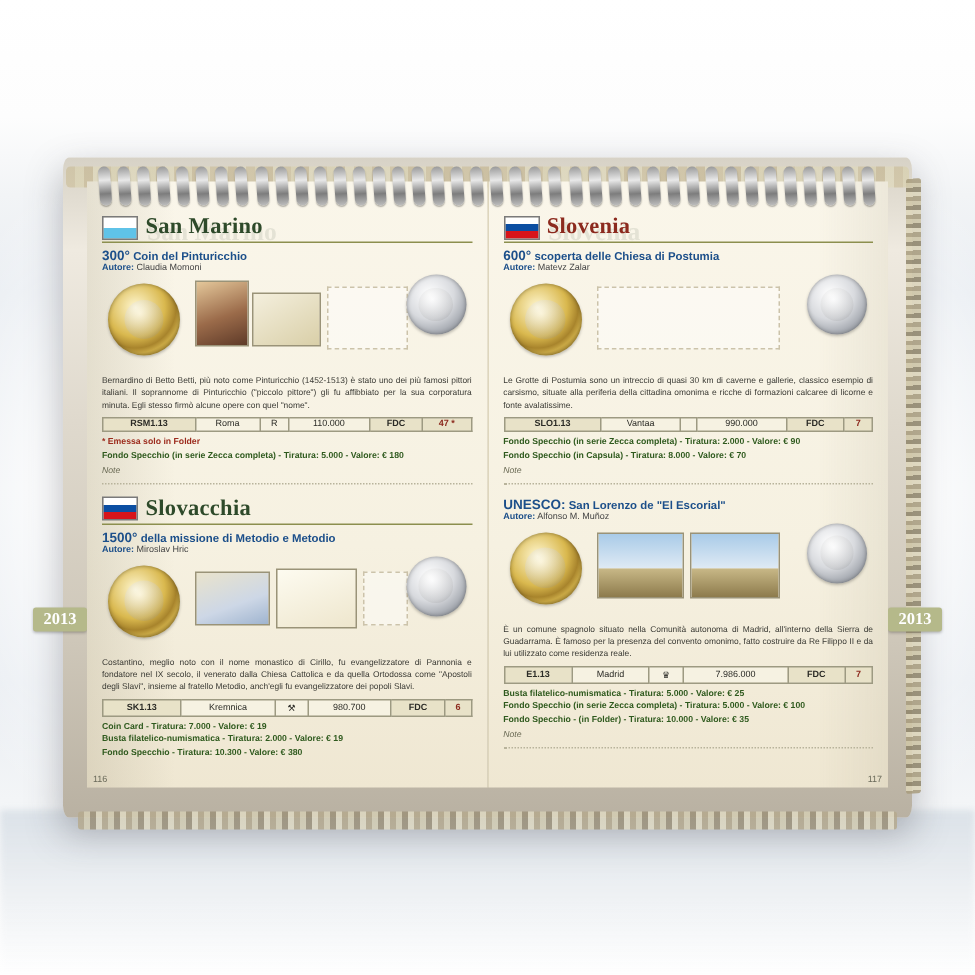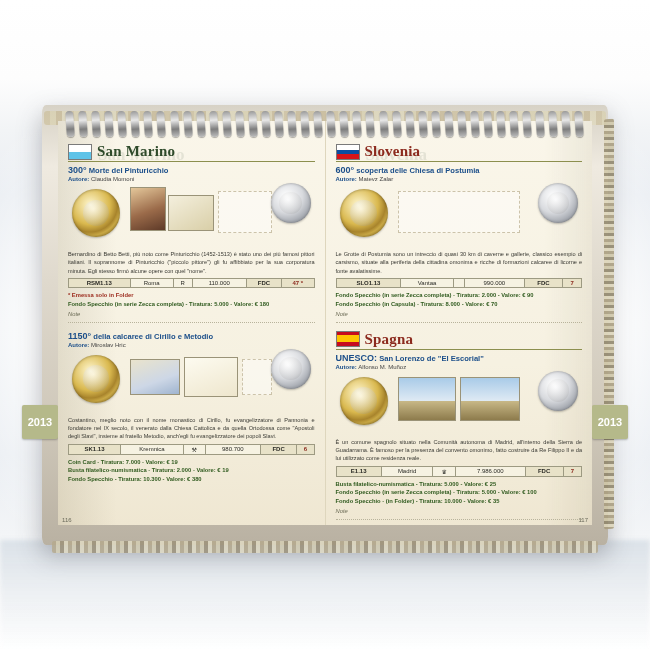--- a/index.html
+++ b/index.html
@@ -52,23 +52,23 @@
       linear-gradient(180deg,#faf6ea,#f6f1e1 60%,#efe7d2);}
 
   
   .spiral{position:absolute;left:16px;top:6px;width:534px;height:20px;z-index:8;
     display:flex;justify-content:space-between;align-items:flex-start;padding:0 8px;box-sizing:border-box;}
   .coil{width:8px;height:26px;border-radius:4px;
     background:linear-gradient(180deg,#9a9a9a,#e8e8e8 35%,#7d7d7d 70%,#bdbdbd);
     box-shadow:0 1px 1px rgba(0,0,0,.3);transform:rotate(-4deg);}
 
   
-  .yeartab{position:absolute;width:36px;height:34px;background:#b5b98a;color:#fff;
+  .yeartab{position:absolute;width:36px;height:16px;background:#b5b98a;color:#fff;
     font-size:11px;font-weight:bold;display:flex;align-items:center;justify-content:center;
-    border-radius:2px;box-shadow:0 1px 2px rgba(0,0,0,.25);}
+    border-radius:2px;box-shadow:0 1px 2px rgba(0,0,0,.25);font-family:Liberation Serif, serif;}
   .yeartab.left{left:-20px;top:300px;}
   .yeartab.right{right:-20px;top:300px;}
 
   
   .pad{position:absolute;left:10px;right:10px;top:22px;bottom:16px;}
   .entry{margin-bottom:6px;}
   .hdr{display:flex;align-items:center;gap:5px;border-bottom:1.6px solid #8c8f4e;padding-bottom:1px;}
   .flag{width:22px;height:14px;border:1px solid #7a7a7a;flex:0 0 auto;position:relative;overflow:hidden;}
   .flag.sm{background:linear-gradient(180deg,#ffffff 50%,#5fc3e8 50%);}
   .flag.sk{background:linear-gradient(180deg,#ffffff 33%,#0b4ea2 33% 66%,#d7141a 66%);}
@@ -150,21 +150,21 @@
         <div class="watermark">San Marino</div>
         <div class="pad">
 
           <div class="entry">
             <div class="hdr">
               <div class="flag sm"></div>
               <div class="country">San Marino</div>
             </div>
             <div class="subtitle">
               <span class="big">300°</span>
-              <span>Morte del Pinturicchio</span>
+              <span>Coin del Pinturicchio</span>
             </div>
             <div class="author">
               <b>Autore:</b>
               <span>Claudia Momoni</span>
             </div>
 
             <div class="media">
               <div class="coin bi" style="left:4px;top:4px;width:48px;height:48px;">
                   <div class="inner"></div>
                 </div>
@@ -192,23 +192,27 @@
               </table>
 
             <div class="lines">
               <div class="line"><span class="red">* Emessa solo in Folder</span></div>
               <div class="line"><b>Fondo Specchio (in serie Zecca completa) - Tiratura: 5.000 - Valore: € 180</b></div>
             </div>
             <div class="note">Note</div>
           </div>
 
           <div class="entry" style="margin-top:8px;">
+            <div class="hdr">
+              <div class="flag sk"></div>
+              <div class="country">Slovacchia</div>
+            </div>
             <div class="subtitle">
-              <span class="big">1150°</span>
-              <span>della calcaree di Cirillo e Metodio</span>
+              <span class="big">1500°</span>
+              <span>della missione di Metodio e Metodio</span>
             </div>
             <div class="author">
               <b>Autore:</b>
               <span>Miroslav Hric</span>
             </div>
 
             <div class="media">
               <div class="coin bi" style="left:4px;top:4px;width:48px;height:48px;">
                   <div class="inner"></div>
                 </div>
@@ -290,24 +294,20 @@
               </table>
 
             <div class="lines">
               <div class="line"><b>Fondo Specchio (in serie Zecca completa) - Tiratura: 2.000 - Valore: € 90</b></div>
               <div class="line"><b>Fondo Specchio (in Capsula) - Tiratura: 8.000 - Valore: € 70</b></div>
             </div>
             <div class="note">Note</div>
           </div>
 
           <div class="entry" style="margin-top:8px;">
-            <div class="hdr">
-              <div class="flag es"></div>
-              <div class="country red">Spagna</div>
-            </div>
             <div class="subtitle">
               <span class="big">UNESCO:</span>
               <span>San Lorenzo de "El Escorial"</span>
             </div>
             <div class="author">
               <b>Autore:</b>
               <span>Alfonso M. Muñoz</span>
             </div>
 
             <div class="media">

